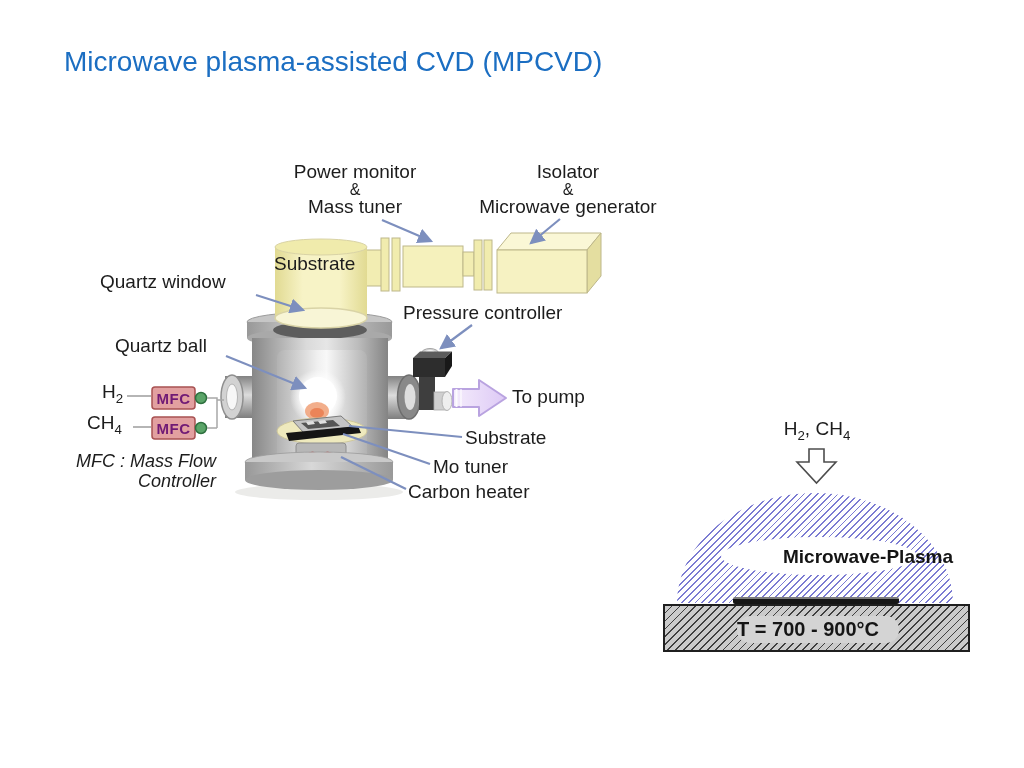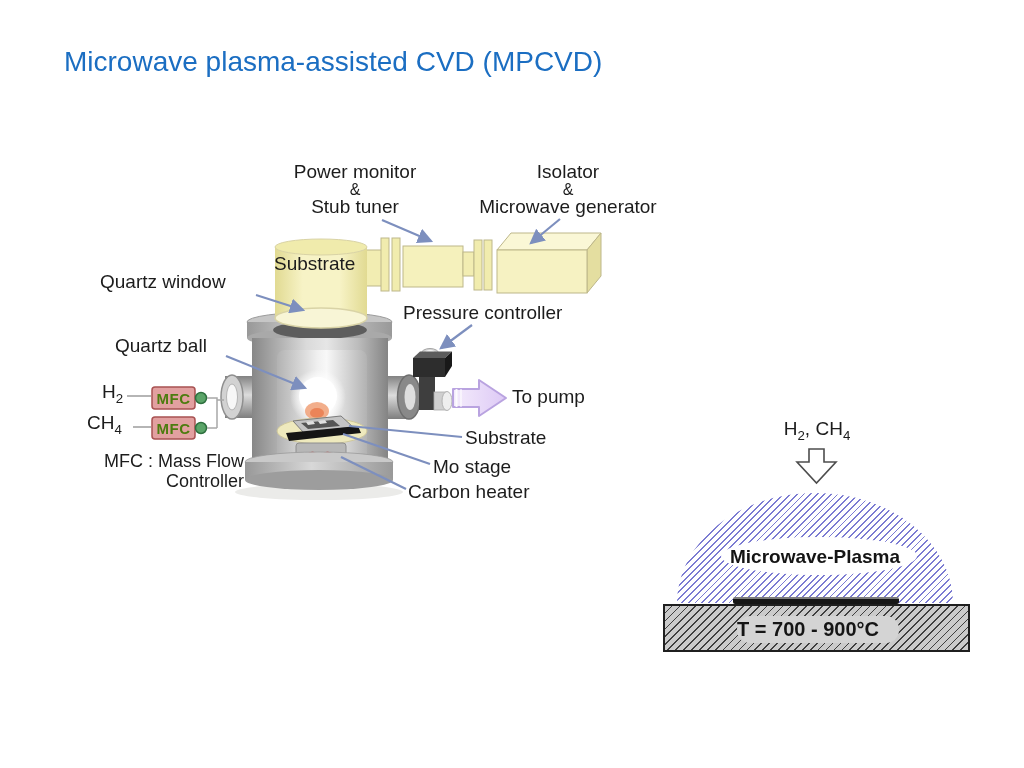--- a/index.html
+++ b/index.html
@@ -13,31 +13,31 @@
   .title{position:absolute;left:62px;top:44px;margin:2px;font-size:28px;font-weight:400;
          color:var(--title-blue);white-space:nowrap;}
   svg.overlay{position:absolute;left:0;top:0;width:1024px;height:768px;}
   .ptr{stroke:var(--pointer-arrow);stroke-width:2.2;fill:none;}
   #ah path{fill:var(--pointer-arrow);}
   .lbl{position:absolute;font-size:19px;color:#1c1c1c;white-space:nowrap;line-height:1.1;}
   .lbl .amp{font-size:16px;line-height:14px;}
   .ctr{text-align:center;}
   sub{font-size:70%;}
   .mfc-text{position:absolute;width:43px;text-align:center;font-size:15px;font-weight:700;
-            color:#4d7c0f;letter-spacing:.5px;}
+            color:#701a75;letter-spacing:.5px;}
   .legend{text-align:right;line-height:20px;font-size:18px;}
   
   .gases{width:130px;text-align:center;}
   .down-arrow{position:absolute;left:795px;top:448px;}
   .dome{position:absolute;left:677px;top:493px;width:276px;height:110px;
         border-radius:50% 50% 0 0 / 100% 100% 0 0;
         background:repeating-linear-gradient(135deg,transparent 0 3.5px,var(--plasma-hatch) 3.5px 4.8px);}
   .dome-hole{position:absolute;left:44px;top:44px;width:196px;height:38px;background:#fff;
              border-radius:50%;}
-  .plasma-lbl{position:absolute;left:677px;top:546px;width:276px;text-align:center;
+  .plasma-lbl{position:absolute;left:677px;top:546px;width:276px;text-align:right;
               font-size:19px;font-weight:700;color:#141414;}
   .sub-bar{position:absolute;left:733px;top:597px;width:166px;height:7px;border-radius:2px;
            background:linear-gradient(#7d7d7d 0 2px,#161616 2px);}
   .stage{position:absolute;left:663px;top:604px;width:307px;height:48px;box-sizing:border-box;
          border:2px solid #1f1f1f;background-color:#cbcbcb;
          background-image:repeating-linear-gradient(135deg,transparent 0 4.4px,#3f3f3f 4.4px 5.6px);}
   .temp-band{position:absolute;left:72px;top:10px;width:162px;height:27px;background:#d4d4d4;
              border-radius:13px;line-height:27px;font-size:20px;font-weight:700;
              color:#151515;}
 </style>
@@ -193,40 +193,40 @@
       <line class="ptr" x1="472" y1="325" x2="441" y2="348" marker-end="url(#ah)"></line>
       <line class="ptr" x1="349" y1="426" x2="462" y2="437"></line>
       <line class="ptr" x1="343" y1="434" x2="430" y2="464"></line>
       <line class="ptr" x1="341" y1="457" x2="406" y2="489"></line>
     </g>
   </svg>
 
   <div class="lbl ctr" style="left:272px;top:162px;width:166px;">
     <div>Power monitor</div>
     <div class="amp">&amp;</div>
-    <div>Stub tuner</div>
+    <div>Mass tuner</div>
   </div>
   <div class="lbl ctr" style="left:468px;top:162px;width:200px;">
     <div>Isolator</div>
     <div class="amp">&amp;</div>
     <div>Microwave generator</div>
   </div>
   <div class="lbl" style="left:274px;top:254px;">Substrate</div>
   <div class="lbl" style="left:100px;top:272px;">Quartz window</div>
   <div class="lbl" style="left:403px;top:303px;">Pressure controller</div>
   <div class="lbl" style="left:115px;top:336px;">Quartz ball</div>
   <div class="lbl" style="left:512px;top:387px;">To pump</div>
   <div class="lbl" style="left:465px;top:428px;">Substrate</div>
-  <div class="lbl" style="left:433px;top:457px;">Mo stage</div>
+  <div class="lbl" style="left:433px;top:457px;">Mo tuner</div>
   <div class="lbl" style="left:408px;top:482px;">Carbon heater</div>
   <div class="lbl" style="left:102px;top:382px;"><span>H</span><sub>2</sub></div>
   <div class="lbl" style="left:87px;top:413px;"><span>CH</span><sub>4</sub></div>
   <div class="mfc-text" style="left:152px;top:390px;">MFC</div>
   <div class="mfc-text" style="left:152px;top:420px;">MFC</div>
-  <div class="lbl legend" style="left:104px;top:451px;width:140px;">
+  <div class="lbl legend" style="left:76px;top:451px;width:140px;font-style:italic;">
     <div>MFC : Mass Flow</div>
     <div>Controller</div>
   </div>
 
   <div class="lbl gases" style="left:752px;top:419px;">
     <span>H</span><sub>2</sub><span>, </span><span>CH</span><sub>4</sub>
   </div>
   <svg class="down-arrow" width="43" height="37" viewBox="0 0 43 37">
     <polygon points="14,1 29,1 29,14 41,14 21.5,35 2,14 14,14" fill="#ffffff" stroke="#4d4d4d" stroke-width="1.6"></polygon>
   </svg>

